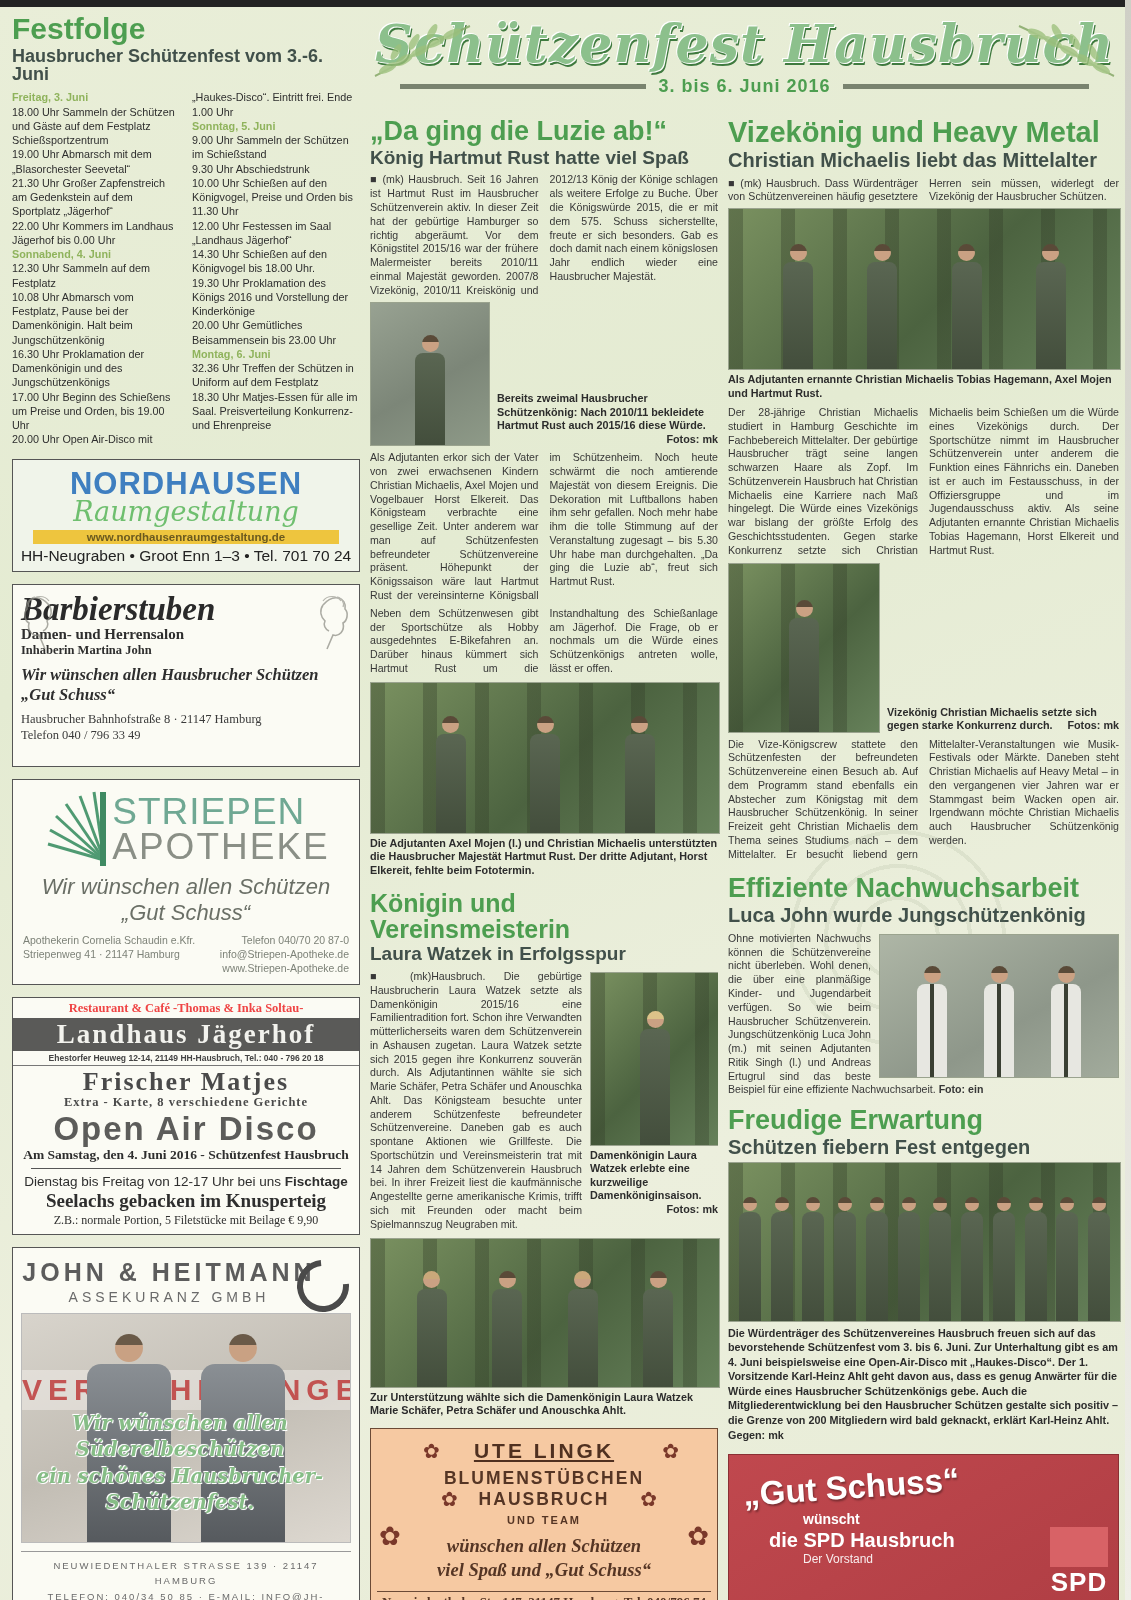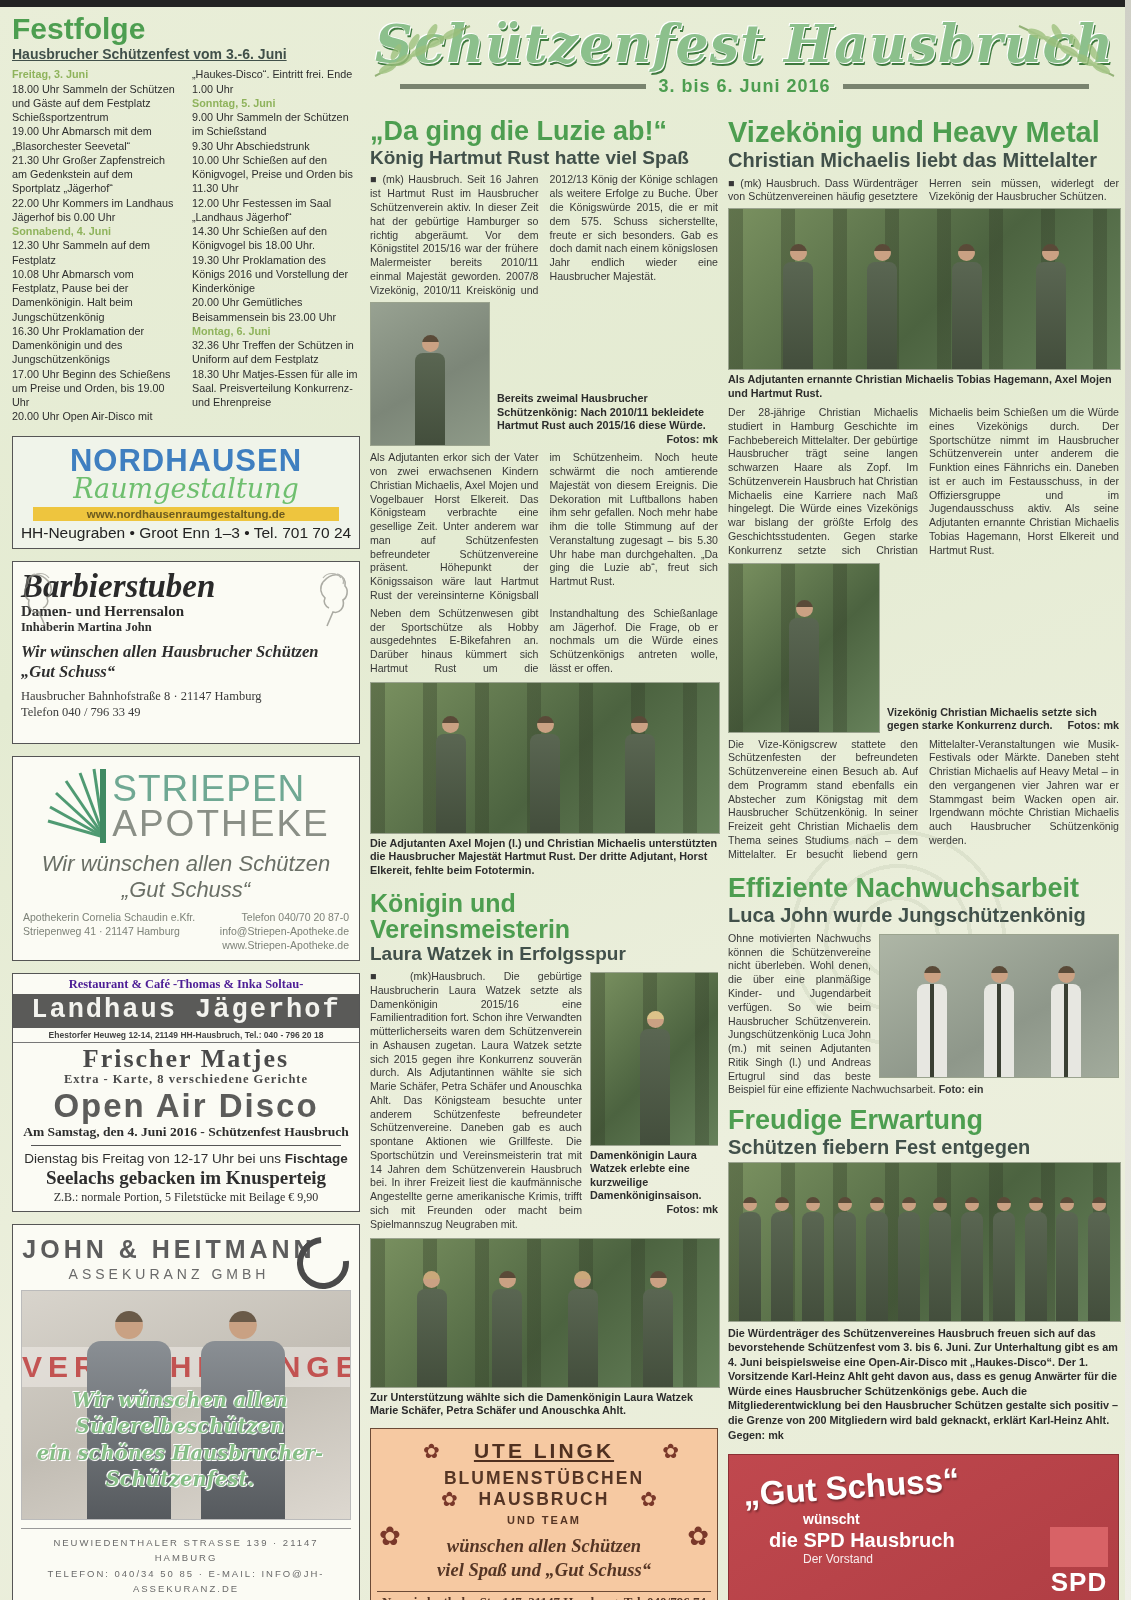--- a/index.html
+++ b/index.html
@@ -53,21 +53,21 @@
     background:linear-gradient(#5a4a38 0 42%,#caa183 42%);}
   .fig-torso{width:30px;flex:1;background:linear-gradient(#5a6652,#434e3c);border-radius:8px 8px 0 0;}
   .photo[data-variant="white"] .fig-torso{background:linear-gradient(90deg,#e7e7e1 0 42%,#3a3f33 42% 58%,#e7e7e1 58%);}
   .photo[data-variant="blonde"] .fig-head{background:linear-gradient(#dcc389 0 46%,#caa183 46%);}
   .photo[data-variant="mixed"] .fig:nth-child(odd) .fig-head{background:linear-gradient(#caa87a 0 46%,#caa183 46%);}
   .photo-row{display:flex;gap:7px;align-items:flex-end;margin:5px 0;}
   
   .ad{border:1.5px solid #555;background:#f7f8ef;margin:12px 0 0 0;box-sizing:border-box;}
   
   .festfolge-title{font-size:30px;}
-  .festfolge-sub{font-size:14px;text-decoration:underline;}
+  .festfolge-sub{font-size:18px;}
   
   .nord{padding:8px 6px 6px 6px;text-align:center;background:#f0f4ea;}
   .nord-name{color:#3f7fc0;font-weight:bold;font-size:31px;letter-spacing:1px;line-height:1;}
   .nord-script{font-family:"DejaVu Serif",serif;font-style:italic;color:#6fbf6f;font-size:27px;line-height:1.1;margin-top:-2px;}
   .nord-url{background:#eec53e;color:#6b5a1f;font-weight:bold;font-size:11.5px;margin:4px 14px 3px 14px;padding:1px 0;}
   .nord-addr{font-size:15.5px;color:#222;}
   
   .barb{padding:8px 8px 23px 8px;text-align:left;background:#fbfbf4;position:relative;}
   .barb-title{font-family:"Liberation Serif",serif;font-weight:bold;font-style:italic;font-size:33px;color:#2a2a2a;line-height:1;}
   .barb-l1{font-family:"Liberation Serif",serif;font-weight:bold;font-size:15px;}
@@ -79,22 +79,22 @@
   
   .strie{padding:10px 10px 8px 10px;background:#fbfbf4;}
   .strie-head{display:flex;align-items:center;justify-content:center;gap:4px;}
   .strie-names{line-height:.95;}
   .strie-n1{color:#6fa893;font-size:37px;letter-spacing:1px;font-weight:normal;}
   .strie-n2{color:#8a8f86;font-size:37px;letter-spacing:2px;}
   .strie-slogan{font-style:italic;color:#6a6f66;font-size:22px;text-align:center;line-height:1.15;margin-top:6px;}
   .strie-foot{display:flex;justify-content:space-between;margin-top:8px;font-size:10.5px;color:#7d8278;line-height:1.35;}
   
   .land{background:#fbfbf4;text-align:center;padding-bottom:6px;}
-  .land-top{font-family:"Liberation Serif",serif;font-weight:bold;font-size:12.5px;color:#4c1d95;padding:3px 0 2px 0;}
-  .land-bar{background:#5a5a58;color:#f3f3ee;font-family:Liberation Mono, monospace;font-weight:bold;font-size:27px;letter-spacing:2px;padding:0 4px;line-height:1.25;}
+  .land-top{font-family:"Liberation Serif",serif;font-weight:bold;font-size:12.5px;color:#ef4444;padding:3px 0 2px 0;}
+  .land-bar{background:#5a5a58;color:#f3f3ee;font-family:Liberation Serif, serif;font-weight:bold;font-size:27px;letter-spacing:2px;padding:0 4px;line-height:1.25;}
   .land-addr{font-size:8.5px;font-weight:bold;color:#444;border-bottom:1px solid #777;padding:2px 0;}
   .land-matjes{font-family:"Liberation Serif",serif;font-weight:bold;font-size:26px;color:#4a4a4a;letter-spacing:2px;margin-top:3px;line-height:1;}
   .land-extra{font-family:"Liberation Serif",serif;font-weight:bold;font-size:12.5px;color:#4a4a4a;letter-spacing:1px;}
   .land-disco{font-weight:bold;font-size:33px;color:#5c5c5a;letter-spacing:2px;line-height:1;margin-top:2px;}
   .land-date{font-family:"Liberation Serif",serif;font-weight:bold;font-size:13.5px;margin-top:2px;}
   .land-div{border-top:1.5px solid #555;margin:5px 18px;}
   .land-fisch{font-size:13.5px;}
   .land-fisch b{font-weight:bold;}
   .land-see{font-family:"Liberation Serif",serif;font-weight:bold;font-size:19px;margin-top:1px;}
   .land-zb{font-family:"Liberation Serif",serif;font-size:12px;margin-top:1px;}

